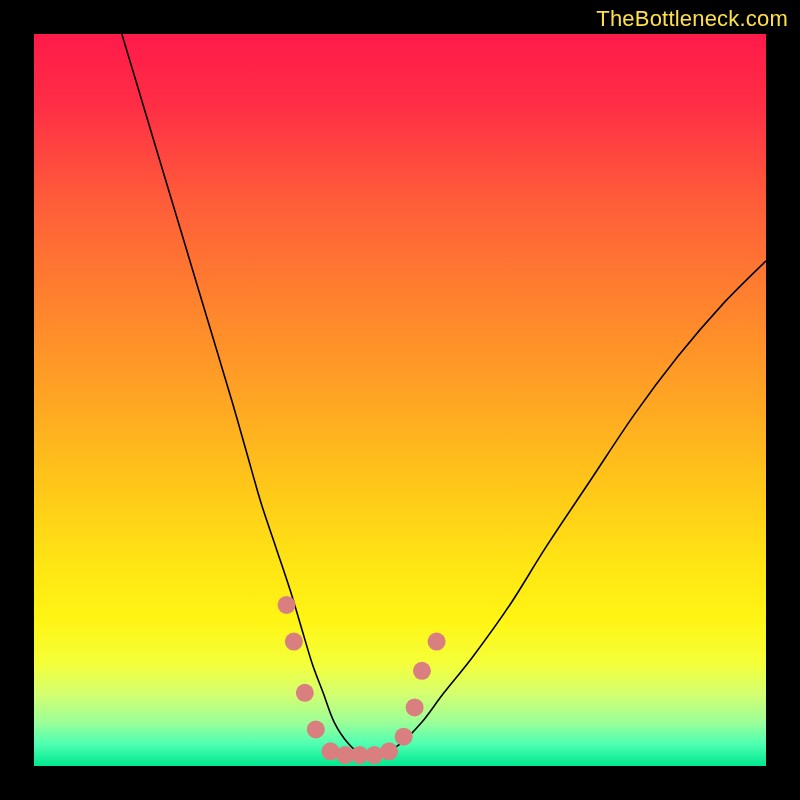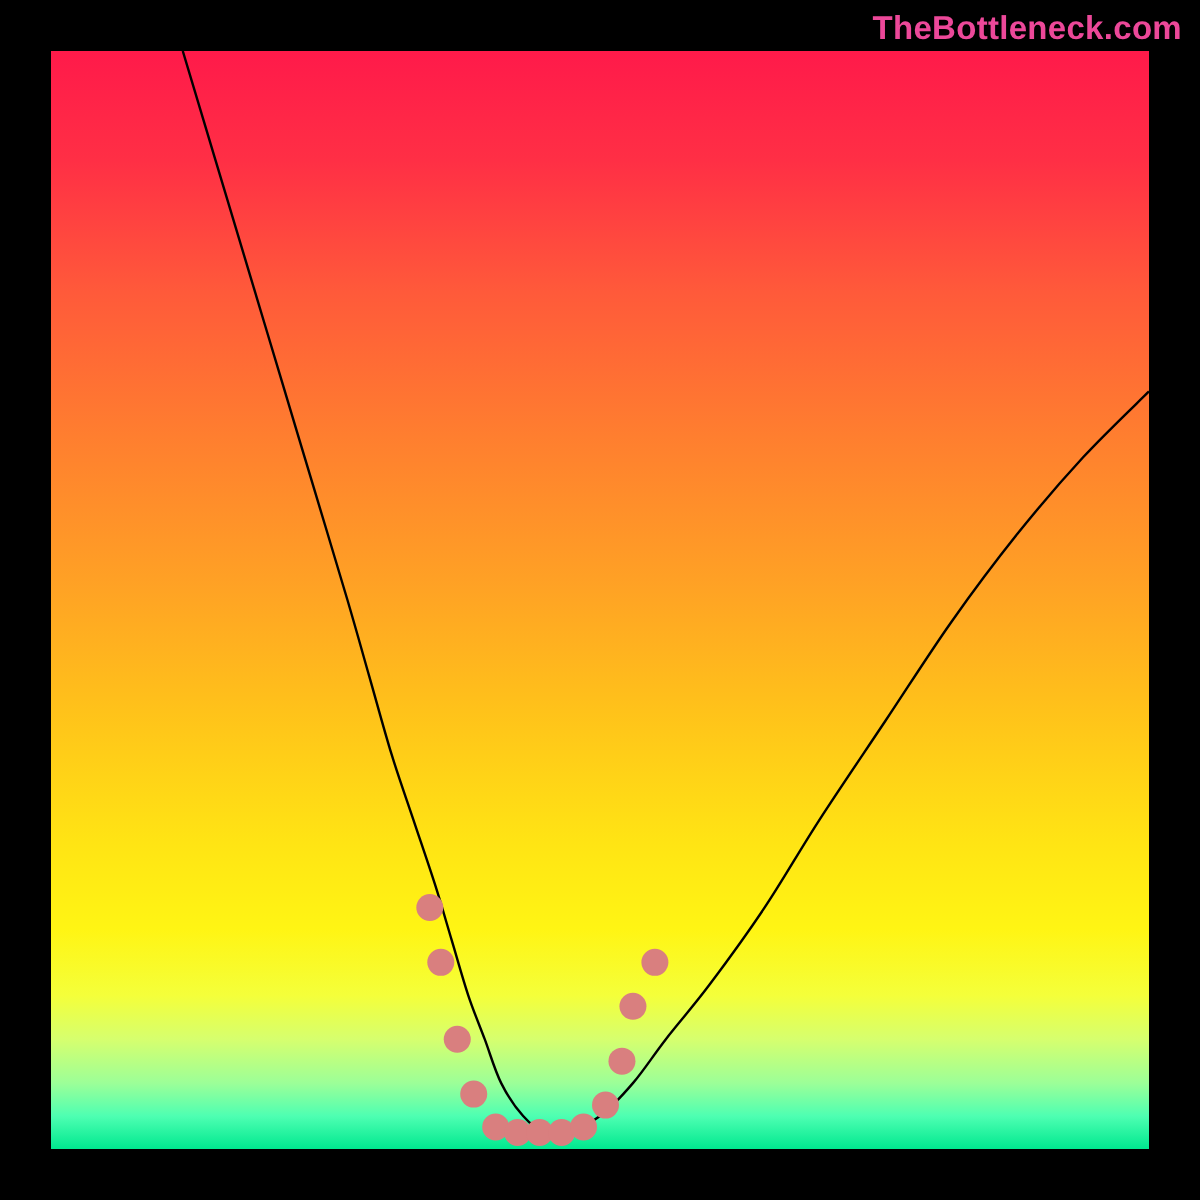--- a/index.html
+++ b/index.html
@@ -37,23 +37,23 @@
     position: absolute;
     top: 0;
     left: 0;
     width: 732px;
     height: 732px;
   }
   .watermark {
     position: absolute;
     top: 6px;
     right: 12px;
-    color: #ec4899;
+    color: #fde047;
     font-size: 22px;
-    font-weight: 700;
+    font-weight: 400;
     letter-spacing: 0.2px;
   }
 </style>
 </head>
 <body>
 
 <div class="frame">
 
   <div class="watermark">TheBottleneck.com</div>
 

